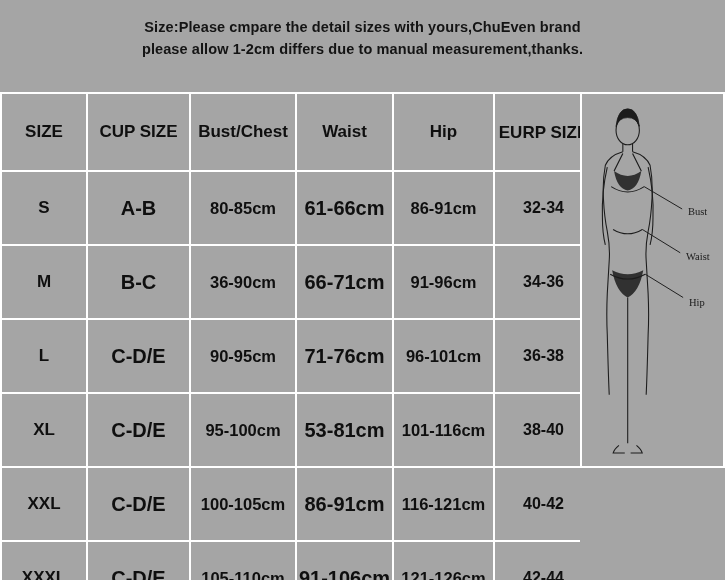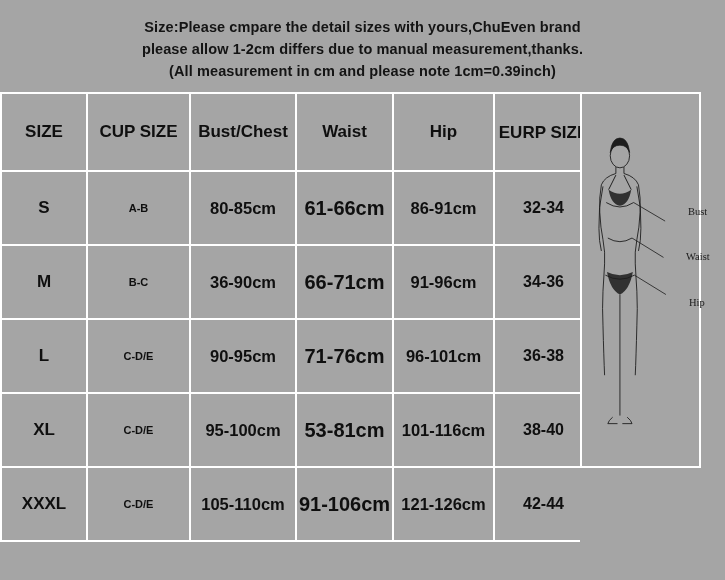--- a/index.html
+++ b/index.html
@@ -56,37 +56,37 @@
     font-weight: bold;
     background: #a5a5a5;
     height: 72px;
     padding: 0;
   }
   .table tr:first-child td {
     height: 76px;
     font-size: 17px;
   }
   .table td.c0 { width: 84px; font-size: 17px; }
-  .table td.c1 { width: 101px; font-size: 11px; }
+  .table td.c1 { width: 101px; font-size: 20px; }
   .table td.c2 { width: 104px; font-size: 16.5px; border-radius: 10px; }
   .table td.c3 { width: 95px; font-size: 20px; }
   .table td.c4 { width: 99px; font-size: 16.5px; }
   .table td.c5 { width: 97px; font-size: 16px; }
   .table tr:first-child td.c0 { font-size: 17px; }
   .table tr:first-child td.c5 { font-size: 17px; line-height: 21px; }
 
   
   .sz { font-size: 17px; }
 
   
   .figure-panel {
     position: absolute;
     left: 580px;
     top: 92px;
-    width: 121px;
+    width: 145px;
     height: 376px;
     background: #a5a5a5;
     border: 2px solid #ffffff;
     border-left: 2px solid #ffffff;
     box-sizing: border-box;
   }
   .figure-svg {
     position: absolute;
     left: 0;
     top: 0;
@@ -115,21 +115,20 @@
   }
 </style>
 </head>
 <body>
 
 <div class="page">
 
   <div class="note">
     <div>Size:Please cmpare the detail sizes with yours,ChuEven brand</div>
     <div>please allow 1-2cm differs due to manual measurement,thanks.</div>
-    <div>(All measurement in cm and please note 1cm=0.39inch)</div>
   </div>
 
   <table class="table">
     <tbody>
       <tr>
         <td class="c0">SIZE</td>
         <td class="c1">CUP SIZE</td>
         <td class="c2">Bust/Chest</td>
         <td class="c3">Waist</td>
         <td class="c4">Hip</td>
@@ -159,20 +158,28 @@
         <td class="c4">96-101cm</td>
         <td class="c5">36-38</td>
       </tr>
       <tr>
         <td class="c0 sz">XL</td>
         <td class="c1">C-D/E</td>
         <td class="c2">95-100cm</td>
         <td class="c3">53-81cm</td>
         <td class="c4">101-116cm</td>
         <td class="c5">38-40</td>
+      </tr>
+      <tr>
+        <td class="c0 sz">XXL</td>
+        <td class="c1">C-D/E</td>
+        <td class="c2">100-105cm</td>
+        <td class="c3">86-91cm</td>
+        <td class="c4">116-121cm</td>
+        <td class="c5">40-42</td>
       </tr>
       <tr>
         <td class="c0 sz">XXXL</td>
         <td class="c1">C-D/E</td>
         <td class="c2">105-110cm</td>
         <td class="c3">91-106cm</td>
         <td class="c4">121-126cm</td>
         <td class="c5">42-44</td>
       </tr>
     </tbody>

